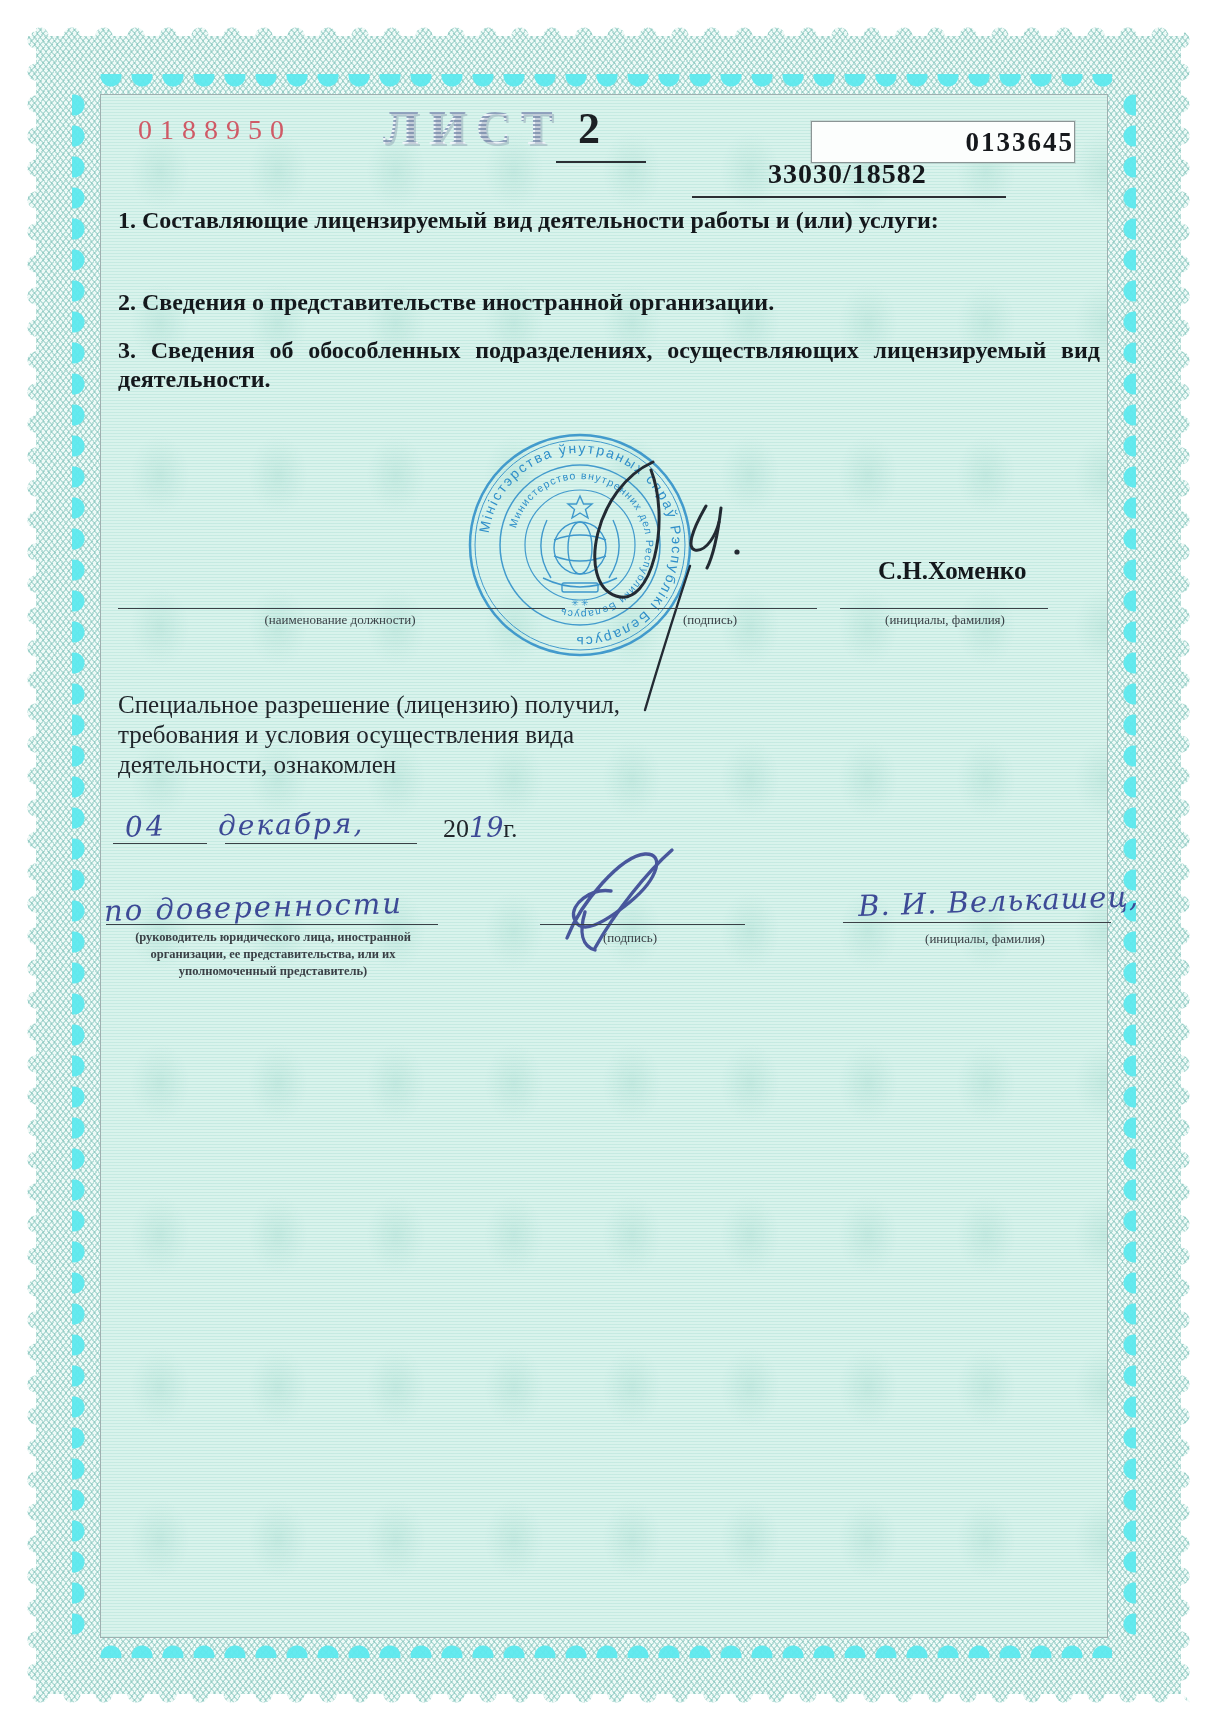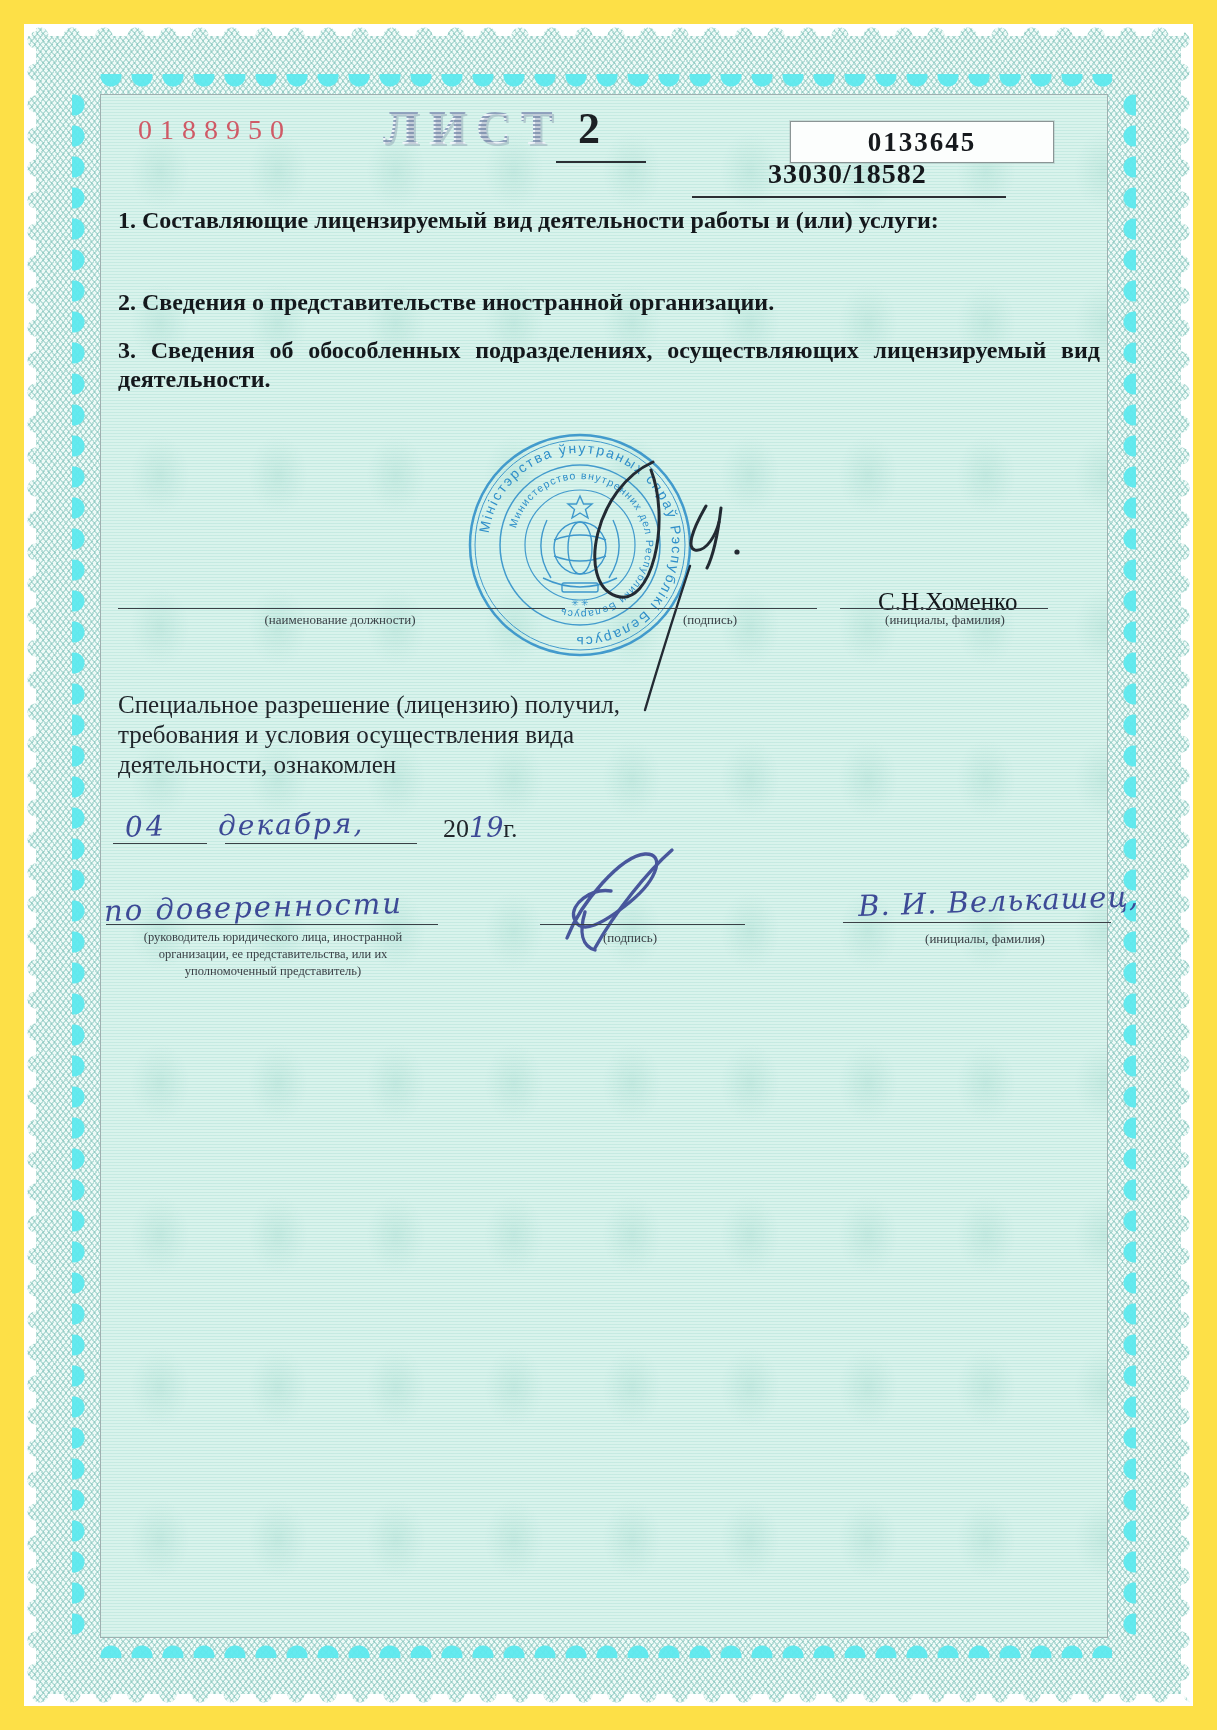--- a/index.html
+++ b/index.html
@@ -1,16 +1,16 @@
 <!DOCTYPE html>
 <html><head>
 <meta charset="utf-8">
 <style>
   html,body{margin:0;padding:0;background:#e9e9e9;}
-  .page{position:relative;width:1217px;height:1730px;background:#fde047;overflow:hidden;
+  .page{position:relative;width:1217px;height:1730px;background:#ffffff;overflow:hidden;
         font-family:"Liberation Serif",serif;color:#22262a;}
   
   .band{position:absolute;inset:24px;
     background:
       repeating-linear-gradient(52deg, rgba(96,178,168,.38) 0 1.5px, transparent 1.5px 4.5px),
       repeating-linear-gradient(-52deg, rgba(96,178,168,.38) 0 1.5px, transparent 1.5px 4.5px),
       #eefaf7;}
   .wave{position:absolute;background-repeat:repeat-x;}
   .wave-top{left:24px;right:24px;top:24px;height:12px;
     background-image:radial-gradient(circle at 16px 12px, rgba(255,255,255,0) 0 8px, #fff 9px);
@@ -49,60 +49,60 @@
   .serial-red{position:absolute;left:138px;top:114px;font-size:28px;letter-spacing:8px;
     color:#cf5a66;font-family:"Liberation Serif",serif;}
   .list-word{position:absolute;left:383px;top:100px;font-size:48px;font-weight:bold;letter-spacing:10px;
     font-family:Liberation Serif, serif;color:#93a4bd;
     background:repeating-linear-gradient(180deg,#8headset 0 0);
     background:repeating-linear-gradient(180deg,#8fa2bd 0 2px,#eef3f8 2px 4px);
     -webkit-background-clip:text;background-clip:text;-webkit-text-fill-color:transparent;
     text-shadow:2px 2px 0 rgba(120,135,160,.35);}
   .sheet-num{position:absolute;left:578px;top:103px;font-size:44px;font-weight:bold;color:#1c2024;}
   .sheet-num-line{position:absolute;left:556px;top:161px;width:90px;border-bottom:2px solid #2a2f34;}
-  .num-box{position:absolute;left:790px;top:121px;width:262px;height:40px;background:#fcfefd;
+  .num-box{position:absolute;left:811px;top:121px;width:262px;height:40px;background:#fcfefd;
     border:1px solid #8b9595;box-shadow:0 0 0 1px rgba(160,175,175,.35);
-    display:flex;align-items:center;justify-content:center;}
+    display:flex;align-items:center;justify-content:flex-end;}
   .num-box span{font-size:27px;font-weight:bold;color:#15181c;letter-spacing:2px;}
   .subtitle{position:absolute;left:233px;top:167px;font-size:23px;color:#242a30;
     font-family:"Liberation Sans",sans-serif;}
   .license-num{position:absolute;left:768px;top:158px;font-size:28px;font-weight:bold;color:#15181c;letter-spacing:1px;}
   .license-num-line{position:absolute;left:692px;top:196px;width:314px;border-bottom:2px solid #2a2f34;}
   
   .paras{position:absolute;left:118px;top:206px;width:982px;font-size:24px;line-height:29px;}
   .para{margin:0 0 0 0;}
   .para .b{font-weight:bold;display:block;color:#14181c;}
   .para .n{display:block;color:#20262b;}
   .p1{position:absolute;left:0;top:0;width:100%;}
   .p2{position:absolute;left:0;top:82px;width:100%;}
   .p3{position:absolute;left:0;top:130px;width:100%;text-align:justify;}
   
   .pos-text{position:absolute;left:120px;top:576px;font-size:25px;font-weight:bold;color:#14181c;}
   .u1{position:absolute;left:118px;top:608px;width:447px;border-bottom:1.5px solid #3a4046;}
   .lbl{position:absolute;font-size:13px;color:#3a4046;text-align:center;font-family:"Liberation Serif",serif;}
   .lbl-pos{left:150px;top:612px;width:380px;}
   .u2{position:absolute;left:585px;top:608px;width:232px;border-bottom:1.5px solid #3a4046;}
   .lbl-sig1{left:655px;top:612px;width:110px;}
-  .officer-name{position:absolute;left:878px;top:588px;font-size:25px;font-weight:normal;color:#14181c;}
+  .officer-name{position:absolute;left:878px;top:557px;font-size:25px;font-weight:bold;color:#14181c;}
   .u3{position:absolute;left:840px;top:608px;width:208px;border-bottom:1.5px solid #3a4046;}
   .lbl-nm1{left:855px;top:612px;width:180px;}
   
   .ack{position:absolute;left:118px;top:690px;font-size:25px;line-height:30px;color:#20262b;}
   .ack div{height:30px;}
   .hand{font-family:"DejaVu Serif",serif;font-style:italic;color:#3d4a96;}
   .day{position:absolute;left:125px;top:810px;font-size:28px;transform:rotate(-2deg);letter-spacing:3px;}
   .u-day{position:absolute;left:113px;top:843px;width:94px;border-bottom:1.5px solid #3a4046;}
   .month{position:absolute;left:218px;top:808px;font-size:28px;transform:rotate(-1deg);letter-spacing:2px;}
   .u-month{position:absolute;left:225px;top:843px;width:192px;border-bottom:1.5px solid #3a4046;}
   .year{position:absolute;left:443px;top:812px;font-size:26px;color:#20262b;}
   .year .hw{font-size:27px;}
   
   .basis{position:absolute;left:104px;top:890px;font-size:29px;transform:rotate(-1.5deg);letter-spacing:2px;}
   .u4{position:absolute;left:106px;top:924px;width:332px;border-bottom:1.5px solid #3a4046;}
-  .lbl-basis{left:100px;top:929px;width:346px;font-size:12.5px;line-height:17px;}
+  .lbl-basis{left:100px;top:929px;width:346px;font-size:12.5px;line-height:17px;font-weight:bold;}
   .u5{position:absolute;left:540px;top:924px;width:205px;border-bottom:1.5px solid #3a4046;}
   .lbl-sig2{left:570px;top:930px;width:120px;}
   .rec-name{position:absolute;left:858px;top:884px;font-size:29px;transform:rotate(-2deg);letter-spacing:1px;}
   .u6{position:absolute;left:843px;top:922px;width:268px;border-bottom:1.5px solid #3a4046;}
   .lbl-nm2{left:890px;top:931px;width:190px;}
   svg{position:absolute;overflow:visible;}
 </style>
 </head>
 <body>
 

